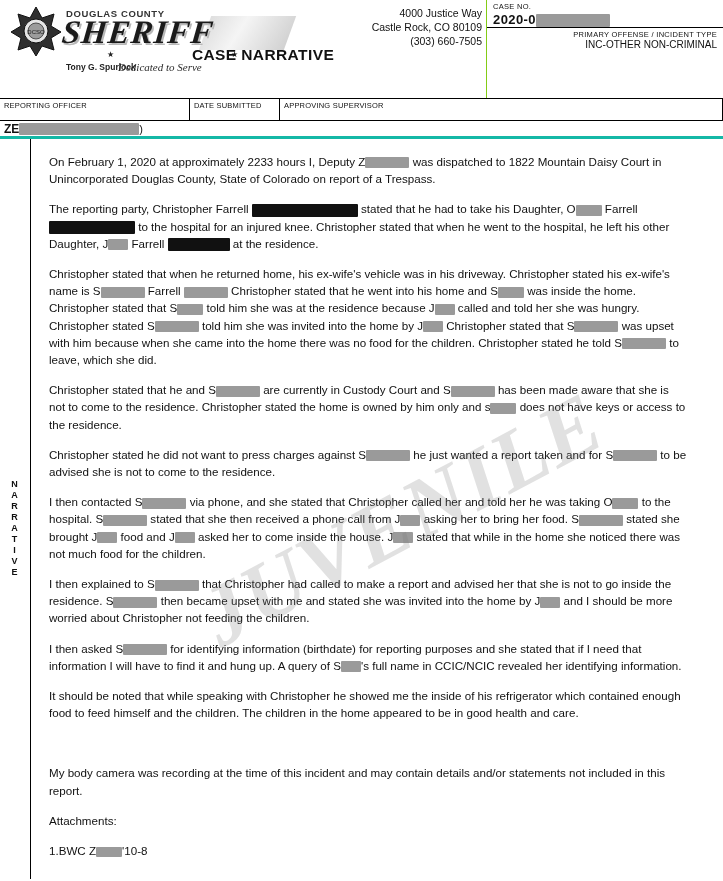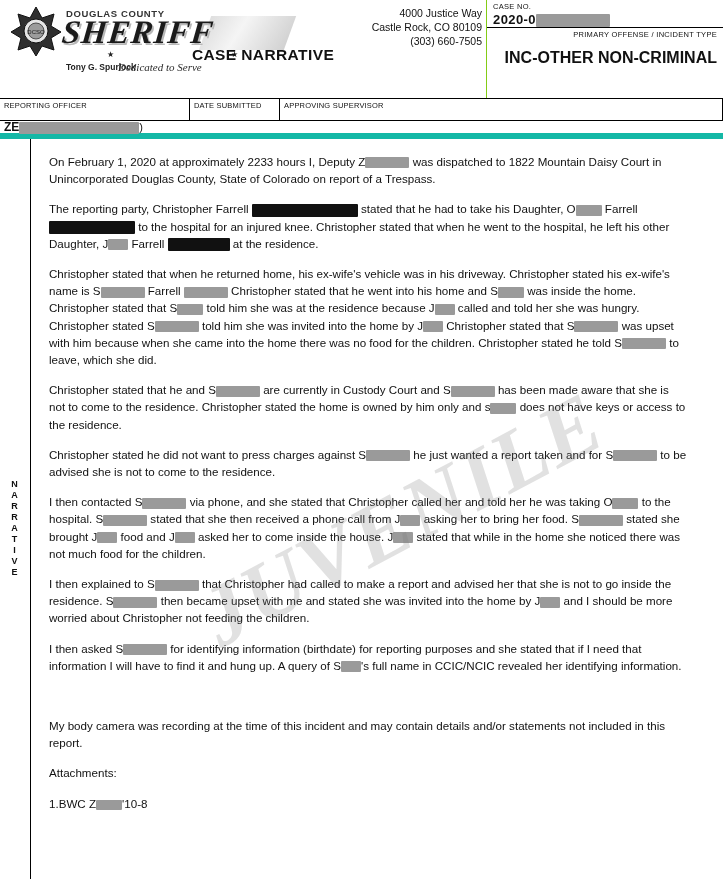--- a/index.html
+++ b/index.html
@@ -168,23 +168,23 @@
     color: #111;
     text-transform: uppercase;
   }
   .cell-value {
     font-size: 13px;
     font-weight: bold;
     margin-top: 1px;
     letter-spacing: 0.4px;
   }
   .cell-value-small {
-    font-size: 16px;
-    font-weight: bold;
-    margin-top: 10px;
+    font-size: 10px;
+    font-weight: normal;
+    margin-top: 0;
   }
   .cell-caseno { height: 28px; }
   .cell-offense { height: 57px; }
 
   .redact {
     display: inline-block;
     background: #9a9a9a;
     vertical-align: middle;
     border-radius: 1px;
   }
@@ -210,21 +210,21 @@
     text-transform: uppercase;
     letter-spacing: 0.2px;
   }
   .sh-officer { width: 190px; }
   .sh-date { width: 90px; }
   .sh-approve { flex: 1; border-right: none; }
 
   .officer-row {
     display: flex;
     height: 18px;
-    border-bottom: 6px solid #14b8a6;
+    border-bottom: 3px solid #14b8a6;
     box-sizing: border-box;
     align-items: center;
   }
   .officer-name {
     width: 190px;
     font-size: 12px;
     font-weight: bold;
     padding-left: 4px;
     box-sizing: border-box;
   }
@@ -415,20 +415,25 @@
         inside the residence. S<span class="redact r2"></span> then became upset with me and stated she was invited into the home by J<span class="redact r4"></span> and I
         should be more worried about Christopher not feeding the children.
       </p>
 
       <p class="para">
         I then asked S<span class="redact r2"></span> for identifying information (birthdate) for reporting purposes and she stated that if I need
         that information I will have to find it and hung up. A query of S<span class="redact r4"></span>'s full name in CCIC/NCIC revealed her
         identifying information.
       </p>
 
+      <p class="para">
+        It should be noted that while speaking with Christopher he showed me the inside of his refrigerator which
+        contained enough food to feed himself and the children. The children in the home appeared to be in good
+        health and care.
+      </p>
 
       <div class="gap"></div>
 
       <p class="para">My body camera was recording at the time of this incident and may contain details and/or statements not included in this report.</p>
 
       <p class="attach-line">Attachments:</p>
       <p class="attach-line" style="margin-top:13px;">
         1.BWC Z<span class="redact r3" style="height:10px;"></span>'10-8
       </p>
 

